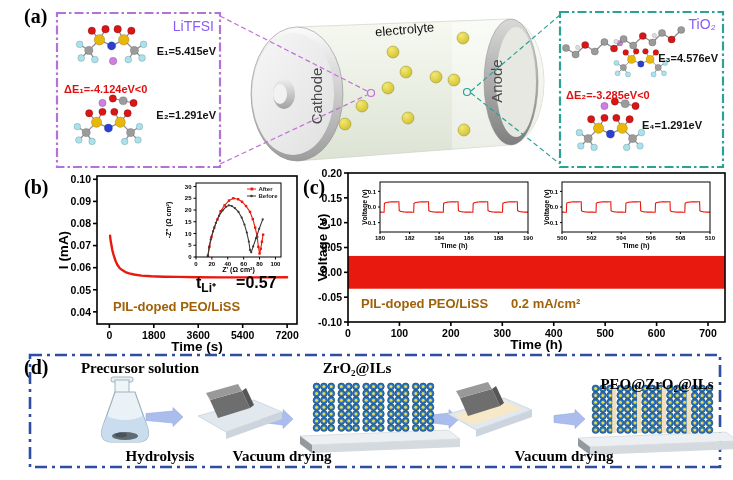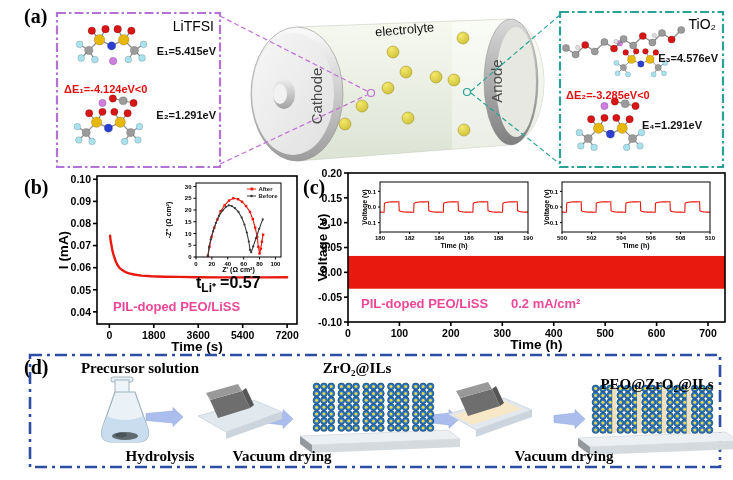--- a/index.html
+++ b/index.html
@@ -2,27 +2,27 @@
 <html><head>
 <meta charset="utf-8">
 <style>
   html,body{margin:0;padding:0;background:#fff;}
   .canvas{position:relative;width:733px;height:480px;background:#ffffff;overflow:hidden;
           font-family:"Liberation Sans",sans-serif;}
   .canvas svg{position:absolute;overflow:visible;}
   .txt{position:absolute;white-space:nowrap;}
   .plabel{position:absolute;font-family:"Liberation Serif",serif;font-weight:bold;
           font-size:20px;color:#000;white-space:nowrap;}
-  .box-title{font-size:14px;color:#000000;text-align:right;}
+  .box-title{font-size:14px;color:#8b5cf6;text-align:right;}
   .ev{font-weight:bold;font-size:11px;color:#141414;text-align:right;}
   .delta{font-weight:bold;font-size:11px;color:#e01010;margin-top:8px;}
-  .sample{font-weight:bold;font-size:13px;color:#ec4899;}
+  .sample{font-weight:bold;font-size:13px;color:#a16207;}
   .tline{font-weight:bold;font-size:16px;color:#000;}
   .tline sub{font-size:12px;}
-  .tval{margin-left:4px;}
+  .tval{margin-left:20px;}
   .dstep{font-family:"Liberation Serif",serif;font-weight:bold;font-size:15px;
          color:#000;text-align:center;}
 </style>
 </head>
 <body>
 
 <div class="canvas">
 
   <div class="plabel" style="left:24px;top:5px">(a)</div>
 

